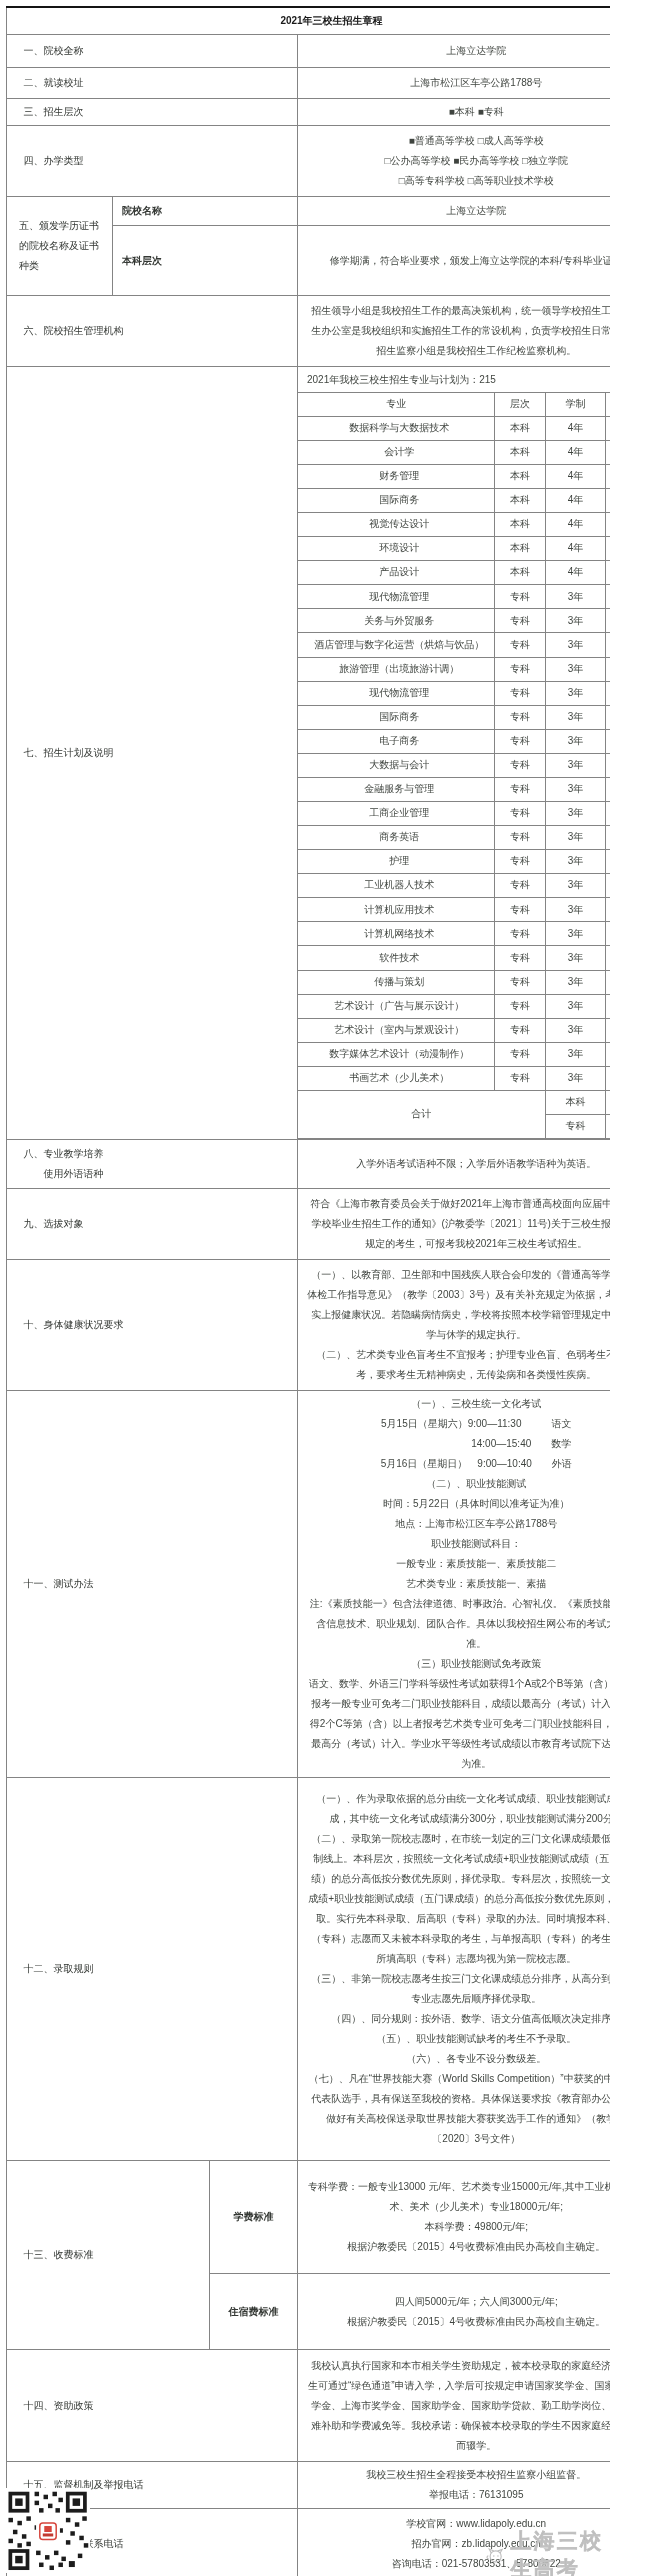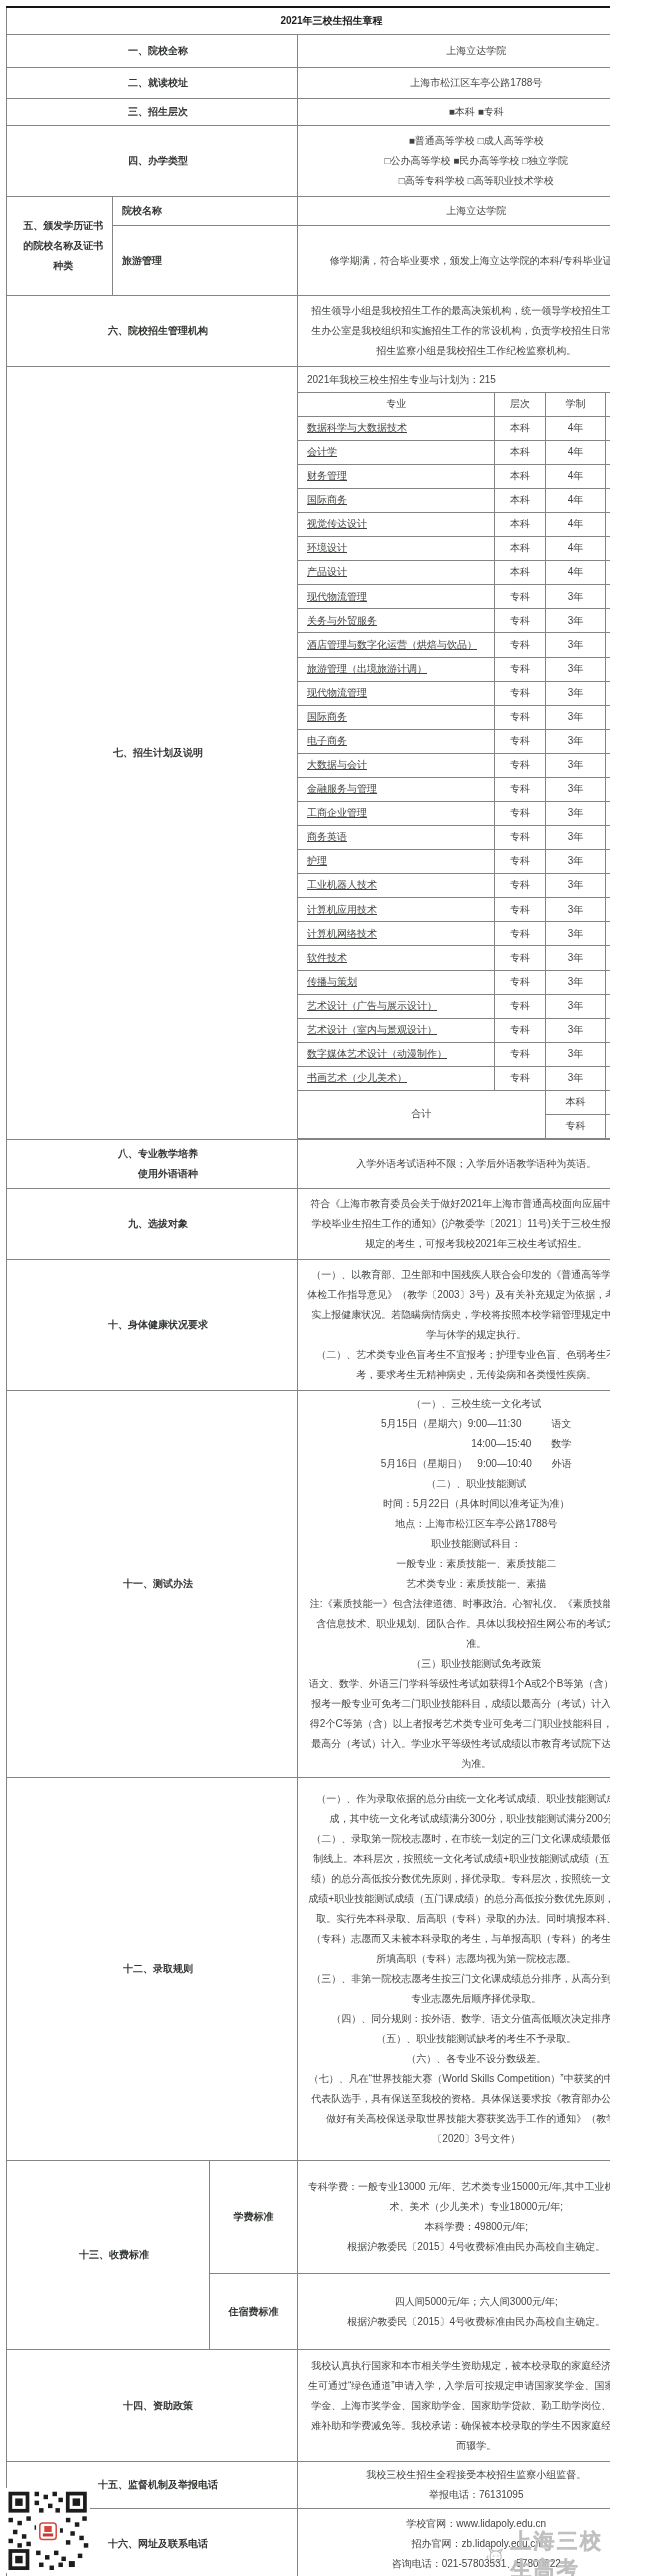--- a/index.html
+++ b/index.html
@@ -4,35 +4,35 @@
 <style>
   html,body{margin:0;padding:0;background:#ffffff;}
   .doc{position:relative;width:610px;height:2576px;background:#fff;overflow:hidden;
        font-family:"Liberation Sans","DejaVu Sans",sans-serif;color:#3f443f;}
   table.main{position:absolute;left:6px;top:6px;width:651px;height:2512px;
        border-collapse:collapse;table-layout:fixed;
        border-left:1.5px solid #2b2b2b;border-right:1.5px solid #2b2b2b;
        border-top:2.2px solid #141414;border-bottom:3px solid #0e0e0e;}
   .main td{border:0.7px solid #848484;vertical-align:middle;font-size:10px;line-height:20px;}
   .title-cell{text-align:center;font-weight:bold;font-size:11.2px;color:#1a1a1a;height:24px;line-height:15px;}
-  .label-cell{font-weight:bold;color:#343834;font-size:10.5px;padding:3px 4.5px 3px 16.5px;
-       white-space:pre-wrap;line-height:19px;text-align:center;}
+  .label-cell{font-weight:normal;color:#343834;font-size:10.5px;padding:3px 4.5px 3px 16.5px;
+       white-space:pre-wrap;line-height:19px;}
   .sub-label{font-weight:bold;color:#343834;font-size:10px;padding:3px 4.5px 3px 9px;margin-left:9px;}
   .sub-center{text-align:center;padding:15px 3px;}
   .content-cell{padding:3px 10.5px 3px 9px;white-space:pre-wrap;text-align:center;}
   .center{text-align:center;}
   .plan-wrap{padding:0;}
   .plan-intro{padding:3.7px 9px 3px;line-height:18px;}
   .plan-note{padding:2.2px 9px 3px;line-height:16.5px;}
   table.plan{width:100%;border-collapse:collapse;table-layout:fixed;}
   .plan td{border:0.7px solid #848484;text-align:center;padding:5.2px 3px;line-height:12.7px;
        font-size:10px;color:#3f443f;}
   .plan td:first-child{border-left:none;}
   .plan td:last-child{border-right:none;}
-  .plan .major{text-align:left;padding-left:9px;text-decoration:underline;}
+  .plan .major{text-align:center;padding-left:9px;}
   .h34{height:25.5px}.h32{height:24px}.h26{height:19.5px}.h86{height:64px}
   .h30{height:22.5px}.h84{height:63px}.h56{height:42px}.h166{height:124px}
   .h505{height:378px}.h502{height:376px}.h110{height:82px}.h60{height:45px}
   .h140{height:105px}.h52{height:39px}.h136{height:102px}
   .qr{position:absolute;left:6px;top:2488px;width:84px;height:85px;background:#fff;}
   .watermark{position:absolute;left:486px;top:2527px;display:flex;align-items:center;gap:6px;}
   .watermark .wm-text{font-size:21px;color:#b4b4b4;letter-spacing:2.2px;font-weight:bold;
        -webkit-text-stroke:0.4px #c2c2c2;}
 </style>
 </head>
@@ -74,21 +74,21 @@
 □公办高等学校 ■民办高等学校 □独立学院
 □高等专科学校 □高等职业技术学校</td>
     </tr>
 
     <tr>
       <td rowspan="2" class="label-cell" style="padding-left:12px">五、颁发学历证书的院校名称及证书种类</td>
       <td colspan="2" class="sub-label h30">院校名称</td>
       <td class="content-cell">上海立达学院</td>
     </tr>
     <tr>
-      <td colspan="2" class="sub-label h84">旅游管理</td>
+      <td colspan="2" class="sub-label h84">本科层次</td>
       <td class="content-cell">修学期满，符合毕业要求，颁发上海立达学院的本科/专科毕业证书</td>
     </tr>
 
     <tr>
       <td colspan="3" class="label-cell h86">六、院校招生管理机构</td>
       <td class="content-cell">招生领导小组是我校招生工作的最高决策机构，统一领导学校招生工作；招生办公室是我校组织和实施招生工作的常设机构，负责学校招生日常工作；招生监察小组是我校招生工作纪检监察机构。</td>
     </tr>
 
     <tr>
       <td colspan="3" class="label-cell">七、招生计划及说明</td>

